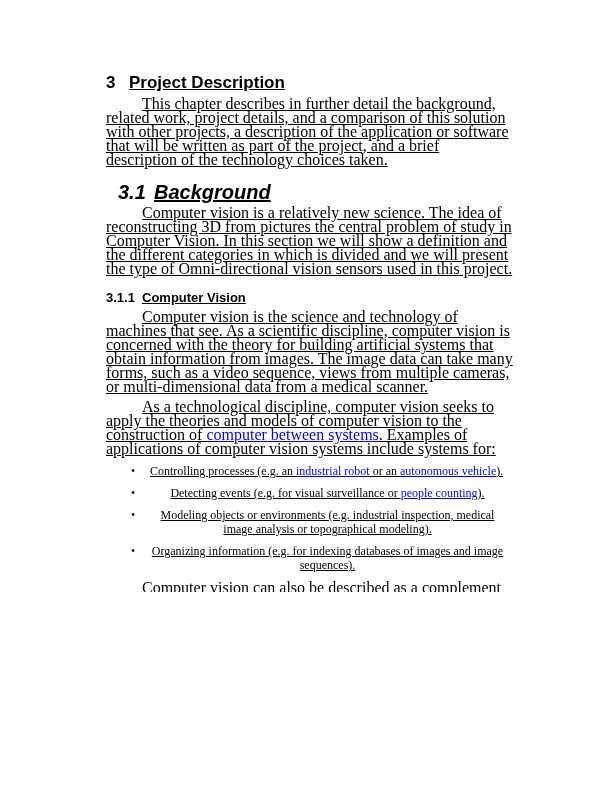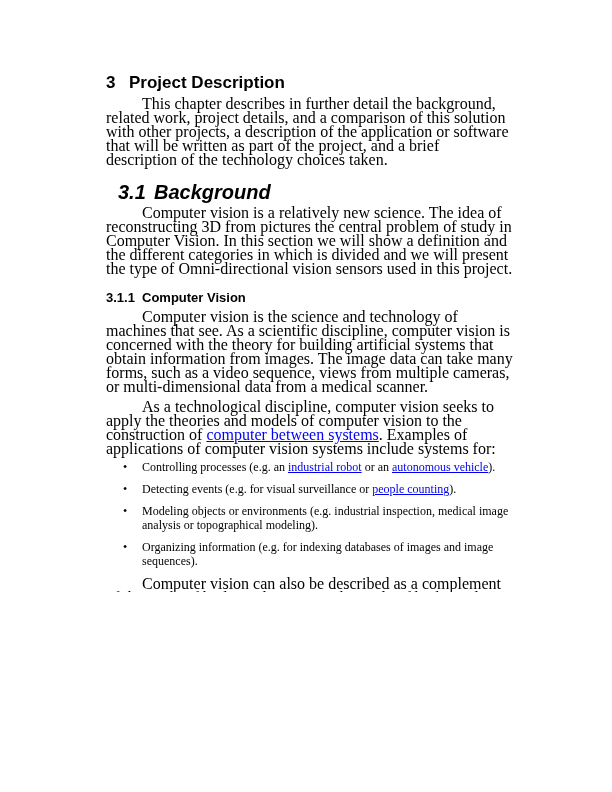--- a/index.html
+++ b/index.html
@@ -10,20 +10,21 @@
   .page {
     position: relative;
     width: 612px;
     height: 592px;
     background: var(--bg-color, #ffffff);
     color: var(--text-color, #000000);
     box-sizing: border-box;
     padding: 72px 99px 0 106px;
     font-family: "Liberation Serif", serif;
     overflow: hidden;
+    text-decoration: underline;
   }
   h1, h2, h3 {
     font-family: "Liberation Sans", sans-serif;
     color: var(--text-color, #000000);
   }
   h1 {
     font-size: 17px;
     line-height: 21px;
     font-weight: bold;
     margin: 0 0 4px 0;
@@ -56,23 +57,23 @@
   p.para.after-list { margin-top: 9px; }
   ul.bullets {
     list-style: none;
     margin: 4px 0 0 0;
     padding: 0 0 0 36px;
     font-size: 12px;
     line-height: 14px;
   }
   ul.bullets li {
     position: relative;
-    margin: 0;
+    margin: 8px;
   }
-  ul.bullets li + li { margin-top: 8px; }
+  ul.bullets li + li { margin-top: 8px; text-align: center; }
   ul.bullets li::before {
     content: "\2022";
     position: absolute;
     left: -19px;
     top: 0;
   }
   a.doc-link {
     color: var(--link-color, #0000EE);
     text-decoration: underline;
     cursor: pointer;

